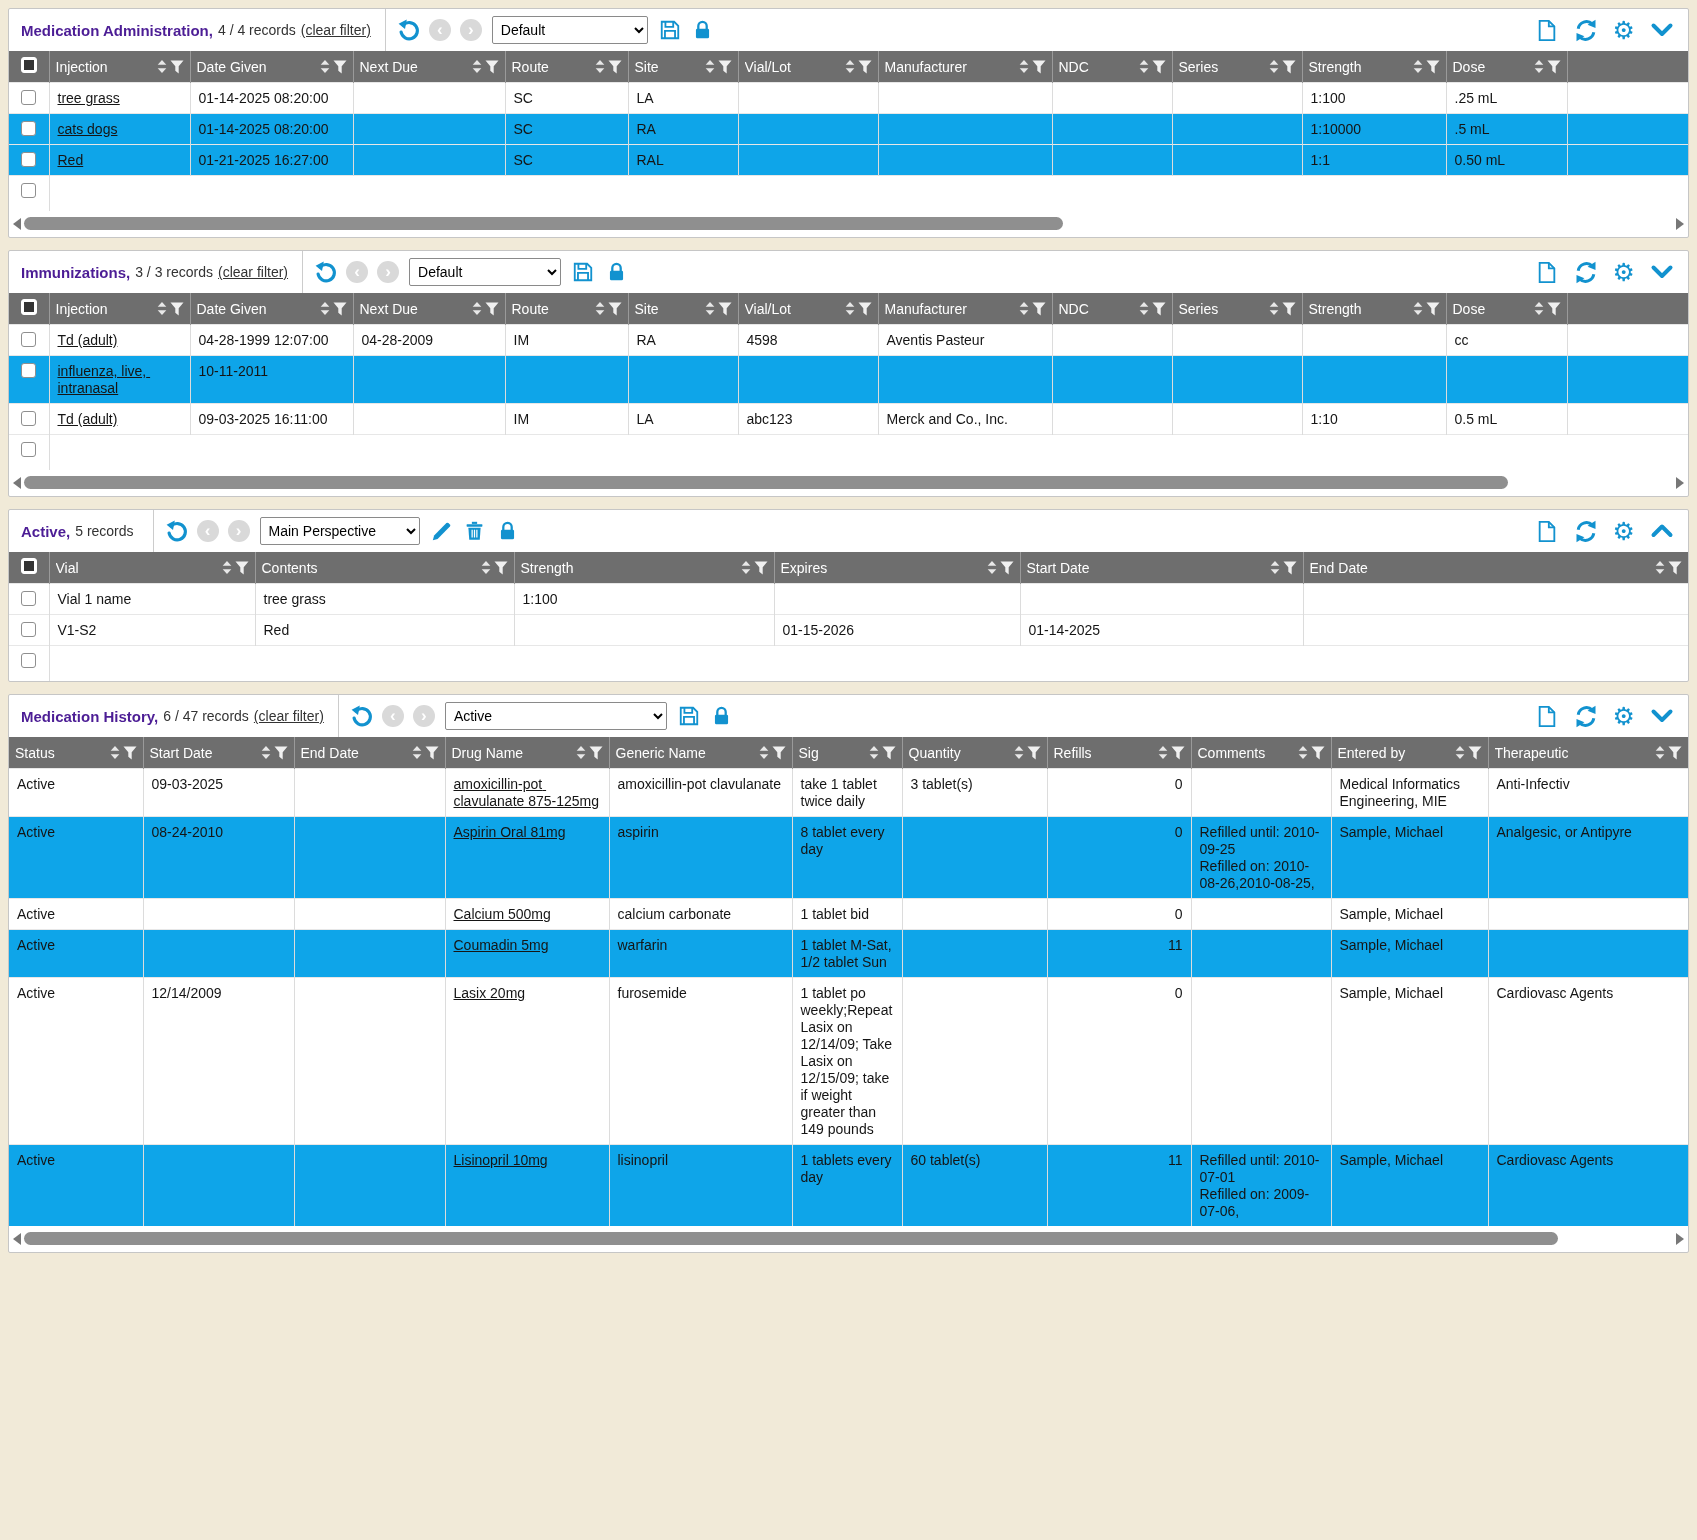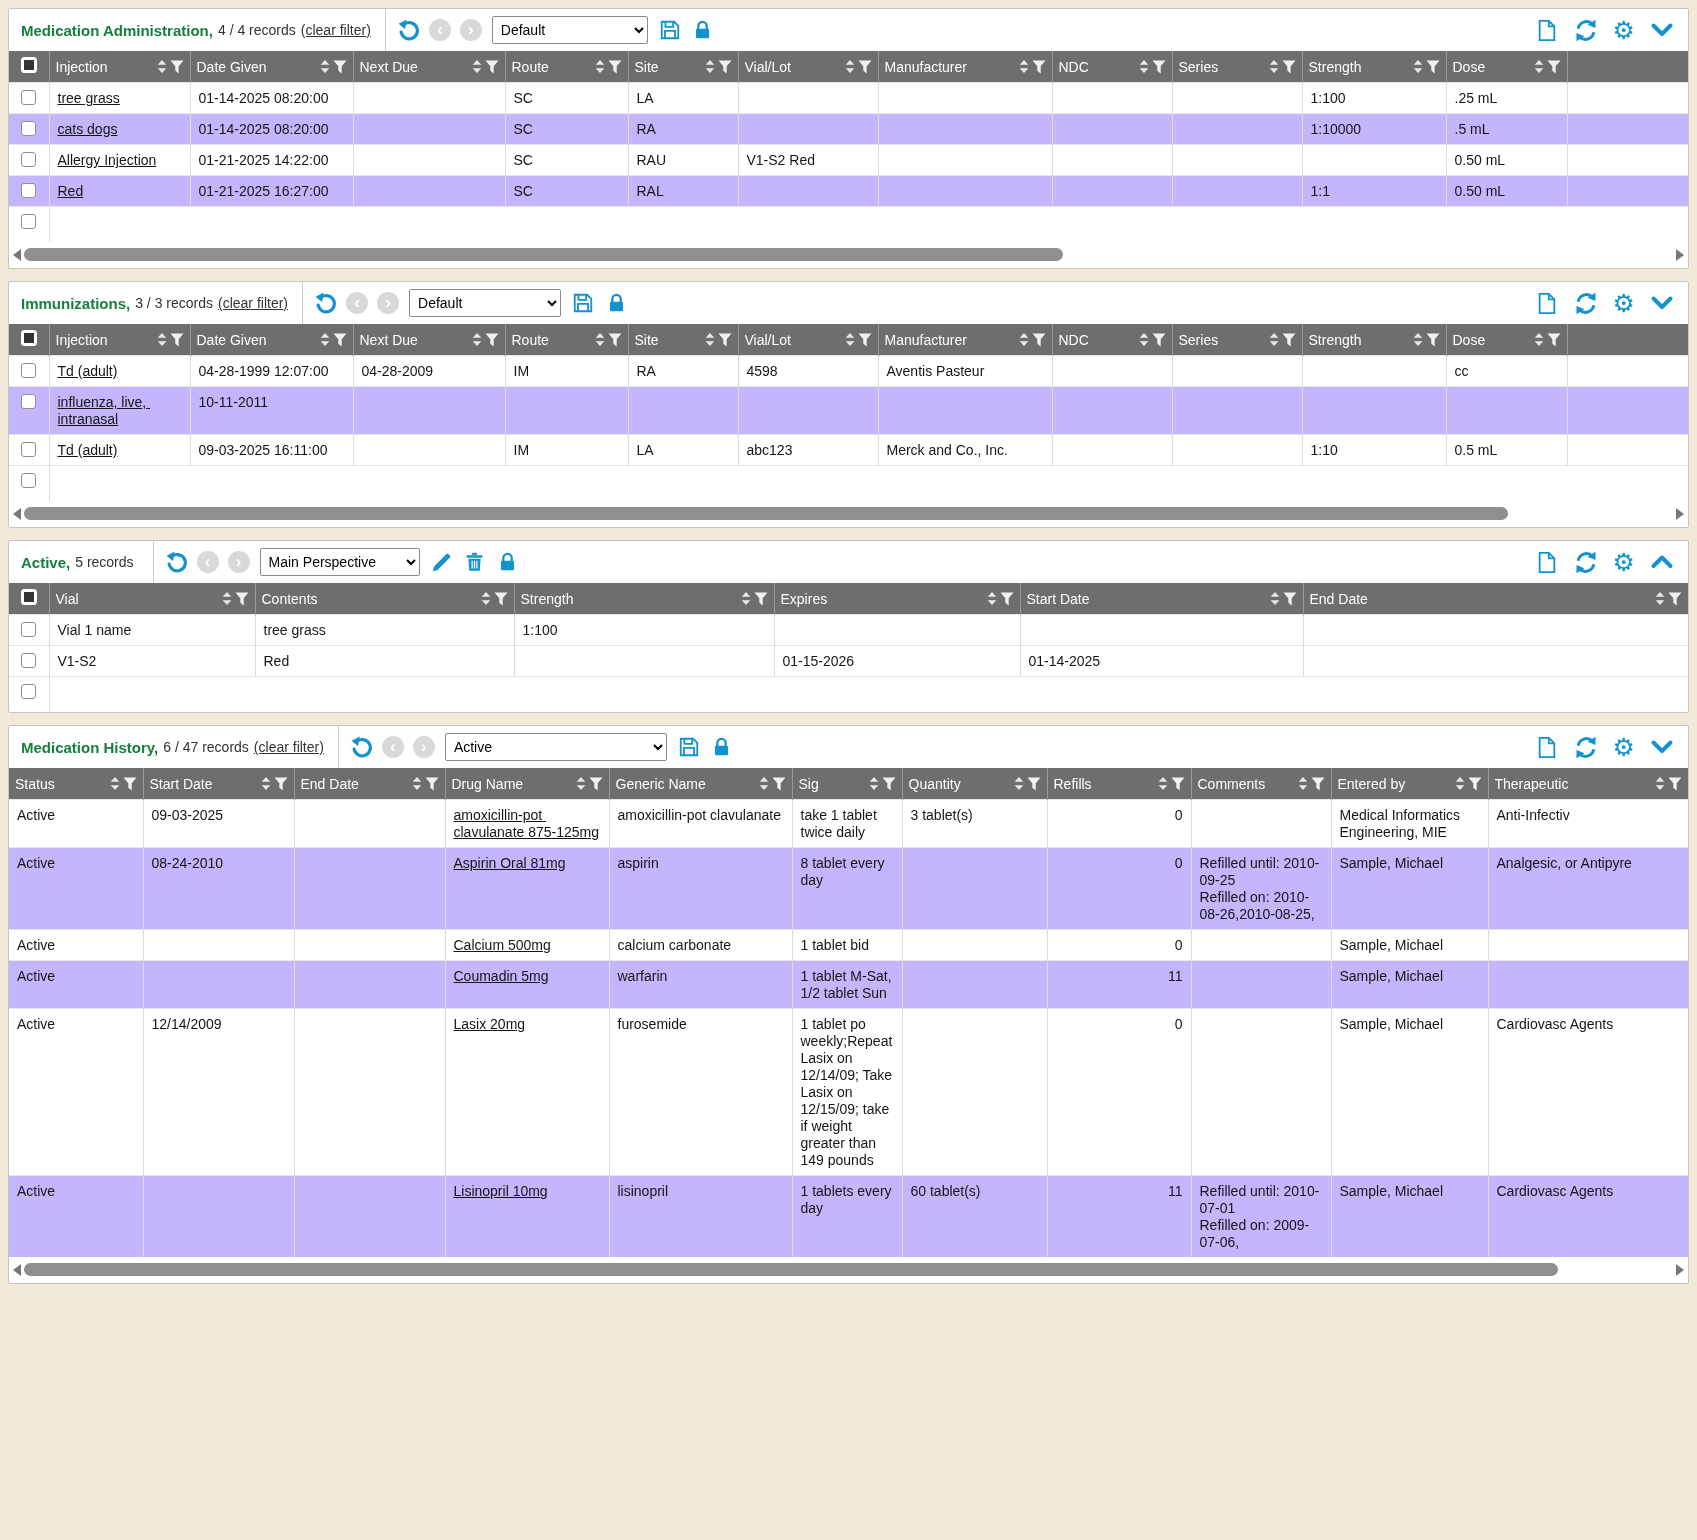--- a/index.html
+++ b/index.html
@@ -5,41 +5,41 @@
   html,body{margin:0;padding:0;}
   body{
     width:1697px;min-height:1540px;box-sizing:border-box;
     background:#f1ead8;padding:8px;
     font-family:"Liberation Sans","DejaVu Sans",sans-serif;
     color:#1a1a1a;
   }
   .panel{background:#fff;border:1px solid #c6c6c6;border-radius:2px;margin-bottom:12px;overflow:hidden;}
   .toolbar{display:flex;align-items:center;height:42px;}
   .titlecell{height:100%;display:flex;align-items:center;padding:0 14px 0 12px;border-right:1px solid #cccccc;white-space:nowrap;}
-  .title{font-weight:bold;font-size:15px;color:#15803d;margin-right:5px;}
+  .title{font-weight:bold;font-size:15px;color:#4c1d95;margin-right:5px;}
   .records{font-size:14px;color:#333;margin-right:5px;}
   .clearfilter{font-size:14px;color:#333;text-decoration:underline;cursor:pointer;}
   .tbgroup{display:flex;align-items:center;gap:9px;padding:0 10px;}
   .icon-btn{display:inline-flex;align-items:center;justify-content:center;width:24px;height:24px;cursor:pointer;}
   .circ{width:22px;height:22px;border-radius:50%;background:#d9d9d9;color:#fff;font-size:17px;font-weight:bold;
         display:inline-flex;align-items:center;justify-content:center;line-height:1;padding-bottom:2px;box-sizing:border-box;}
   .persel{height:28px;font-size:14px;font-family:inherit;border:1px solid #8a8a8a;border-radius:2px;background:#fff;padding:2px 4px;}
   .gear{font-size:25px;color:#1292cf;line-height:1;cursor:pointer;}
   .right-icons{margin-left:auto;display:flex;align-items:center;gap:15px;padding-right:14px;}
   
   table{border-collapse:collapse;table-layout:fixed;width:100%;}
   thead th{background:#6e6e6e;color:#fff;font-weight:normal;font-size:14px;text-align:left;
            padding:0 6px;height:31px;border-left:1px solid #9a9a9a;overflow:hidden;}
   thead th:first-child{border-left:none;}
   .hcell{display:flex;align-items:center;gap:3px;cursor:pointer;}
   .hlbl{flex:1 1 auto;white-space:nowrap;overflow:hidden;}
   tbody td{font-size:14px;color:#151515;padding:7px 8px 6px 8px;border-left:1px solid #dcdcdc;border-top:1px solid #e7e7e7;
            vertical-align:top;white-space:pre-wrap;word-wrap:break-word;line-height:17px;overflow:hidden;}
   tbody td:first-child{border-left:none;}
-  tbody tr.alt{background:#c4b5fd;}
+  tbody tr.alt{background:#0ea5e9;}
   tbody tr.newrow td{height:22px;}
   a.celllink{color:#151515;text-decoration:underline;cursor:pointer;}
   td.cbcell{text-align:center;padding:7px 0 0 0;}
   .cb{display:inline-block;width:15px;height:15px;background:#fff;border:1px solid #8f8f8f;border-radius:3px;cursor:pointer;box-sizing:border-box;}
   .cb.all{position:relative;width:16px;height:16px;border:1px solid #fff;}
   .cb.all .cbin{position:absolute;left:2px;top:2px;right:2px;bottom:2px;background:#333;}
   
   .scrollrow{display:flex;align-items:center;height:15px;margin:5px 4px 6px 4px;gap:3px;}
   .sb-arrow{display:inline-flex;cursor:pointer;}
   .sb-track{flex:1;position:relative;height:13px;}
@@ -329,35 +329,20 @@
             <td>01-14-2025 08:20:00</td>
             <td></td>
             <td>SC</td>
             <td>RA</td>
             <td></td>
             <td></td>
             <td></td>
             <td></td>
             <td>1:10000</td>
             <td>.5 mL</td>
-            <td></td>
-          </tr>
-          <tr>
-            <td class="cbcell"><span class="cb"></span></td>
-            <td><a class="celllink">Allergy Injection</a></td>
-            <td>01-21-2025 14:22:00</td>
-            <td></td>
-            <td>SC</td>
-            <td>RAU</td>
-            <td>V1-S2 Red</td>
-            <td></td>
-            <td></td>
-            <td></td>
-            <td></td>
-            <td>0.50 mL</td>
             <td></td>
           </tr>
           <tr class="alt">
             <td class="cbcell"><span class="cb"></span></td>
             <td><a class="celllink">Red</a></td>
             <td>01-21-2025 16:27:00</td>
             <td></td>
             <td>SC</td>
             <td>RAL</td>
             <td></td>

